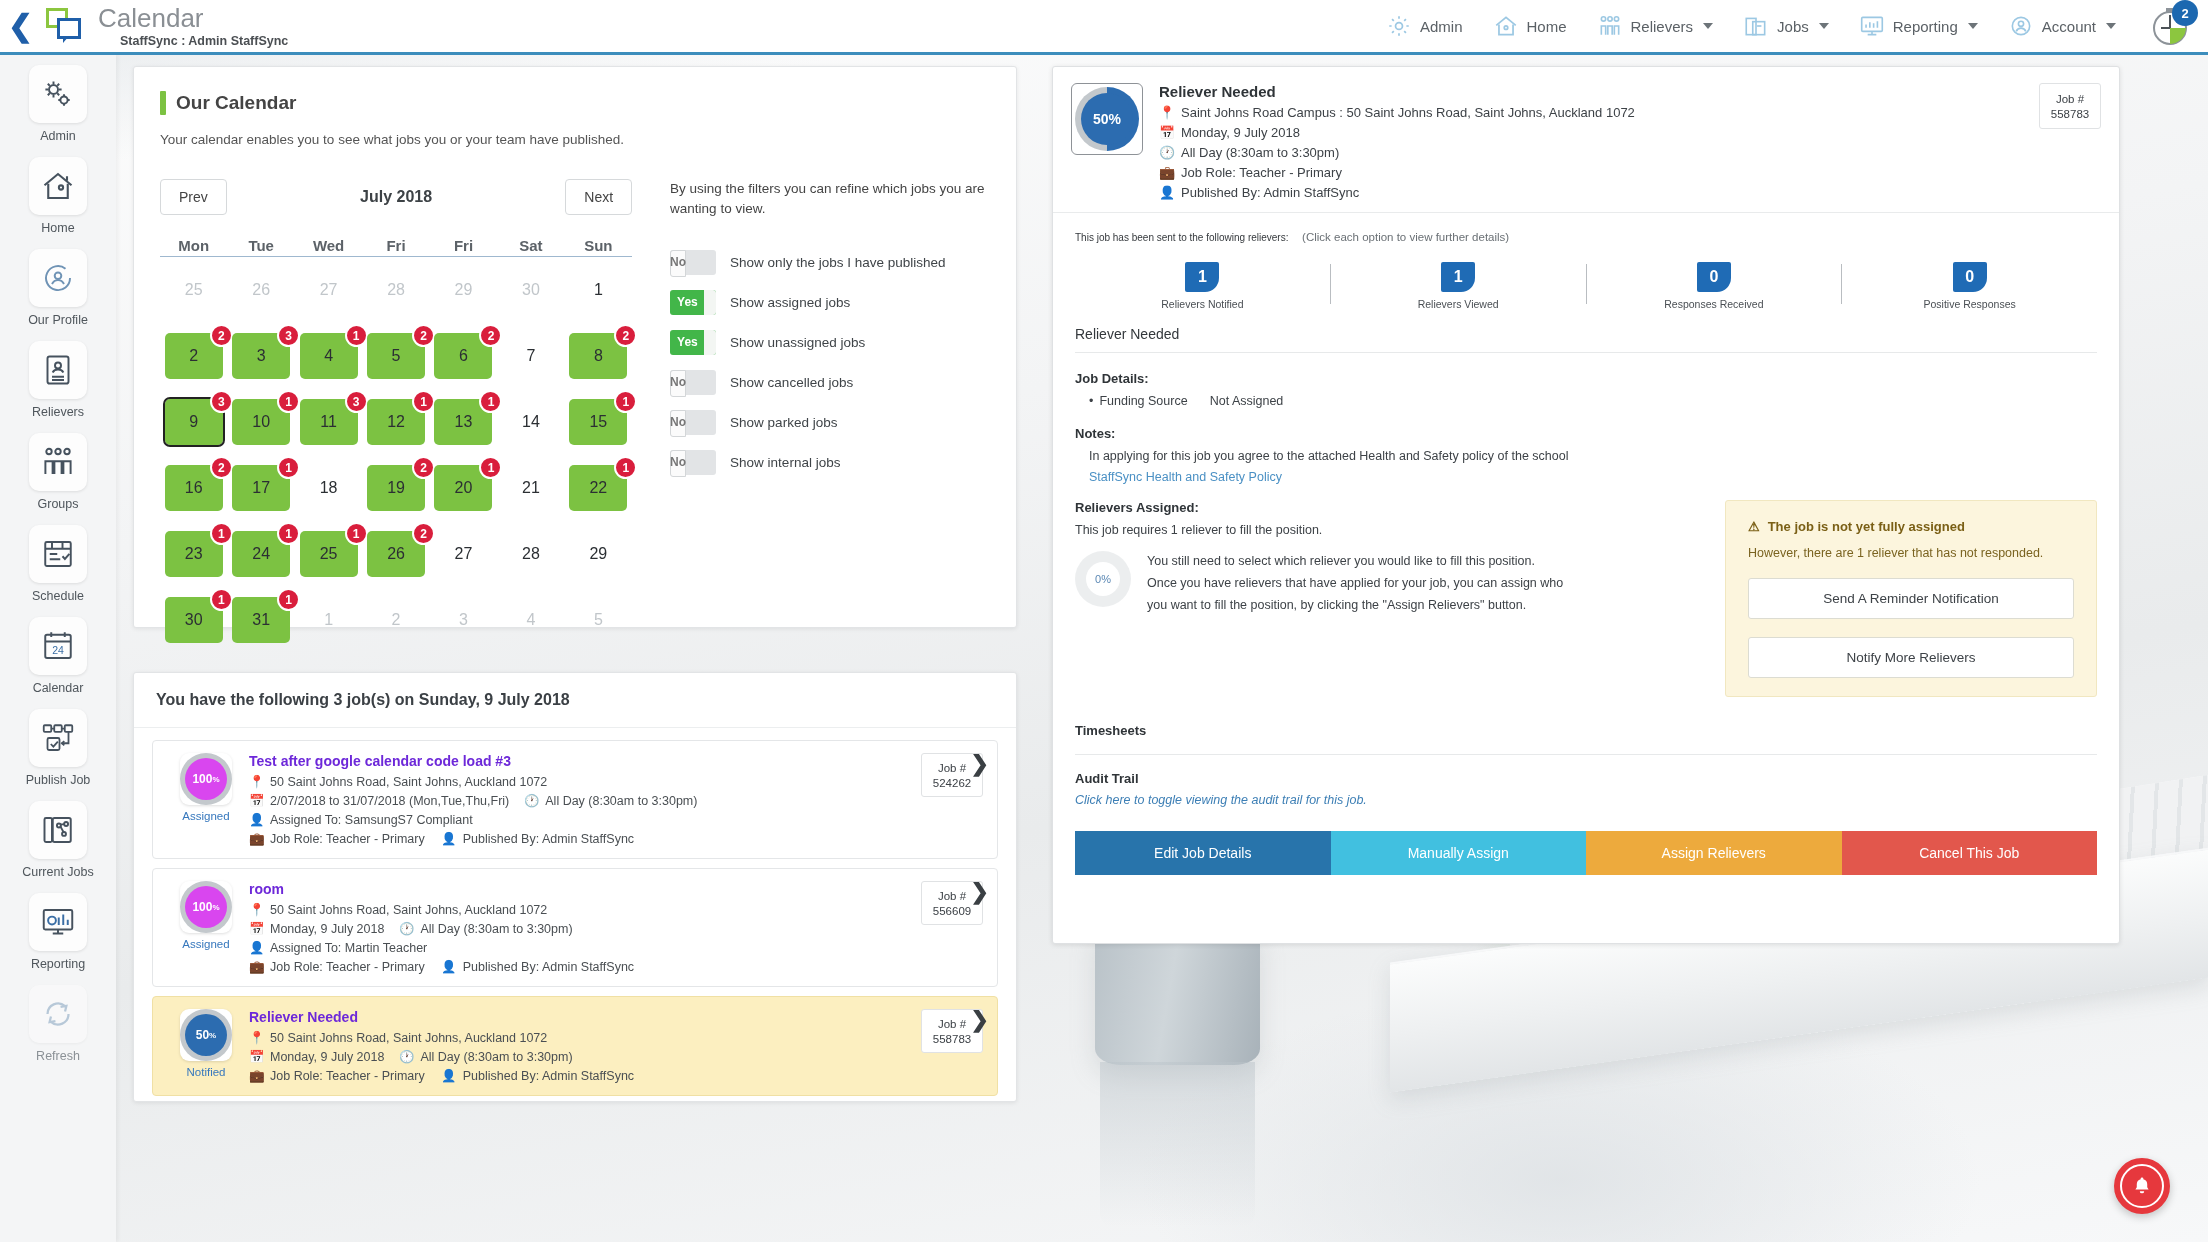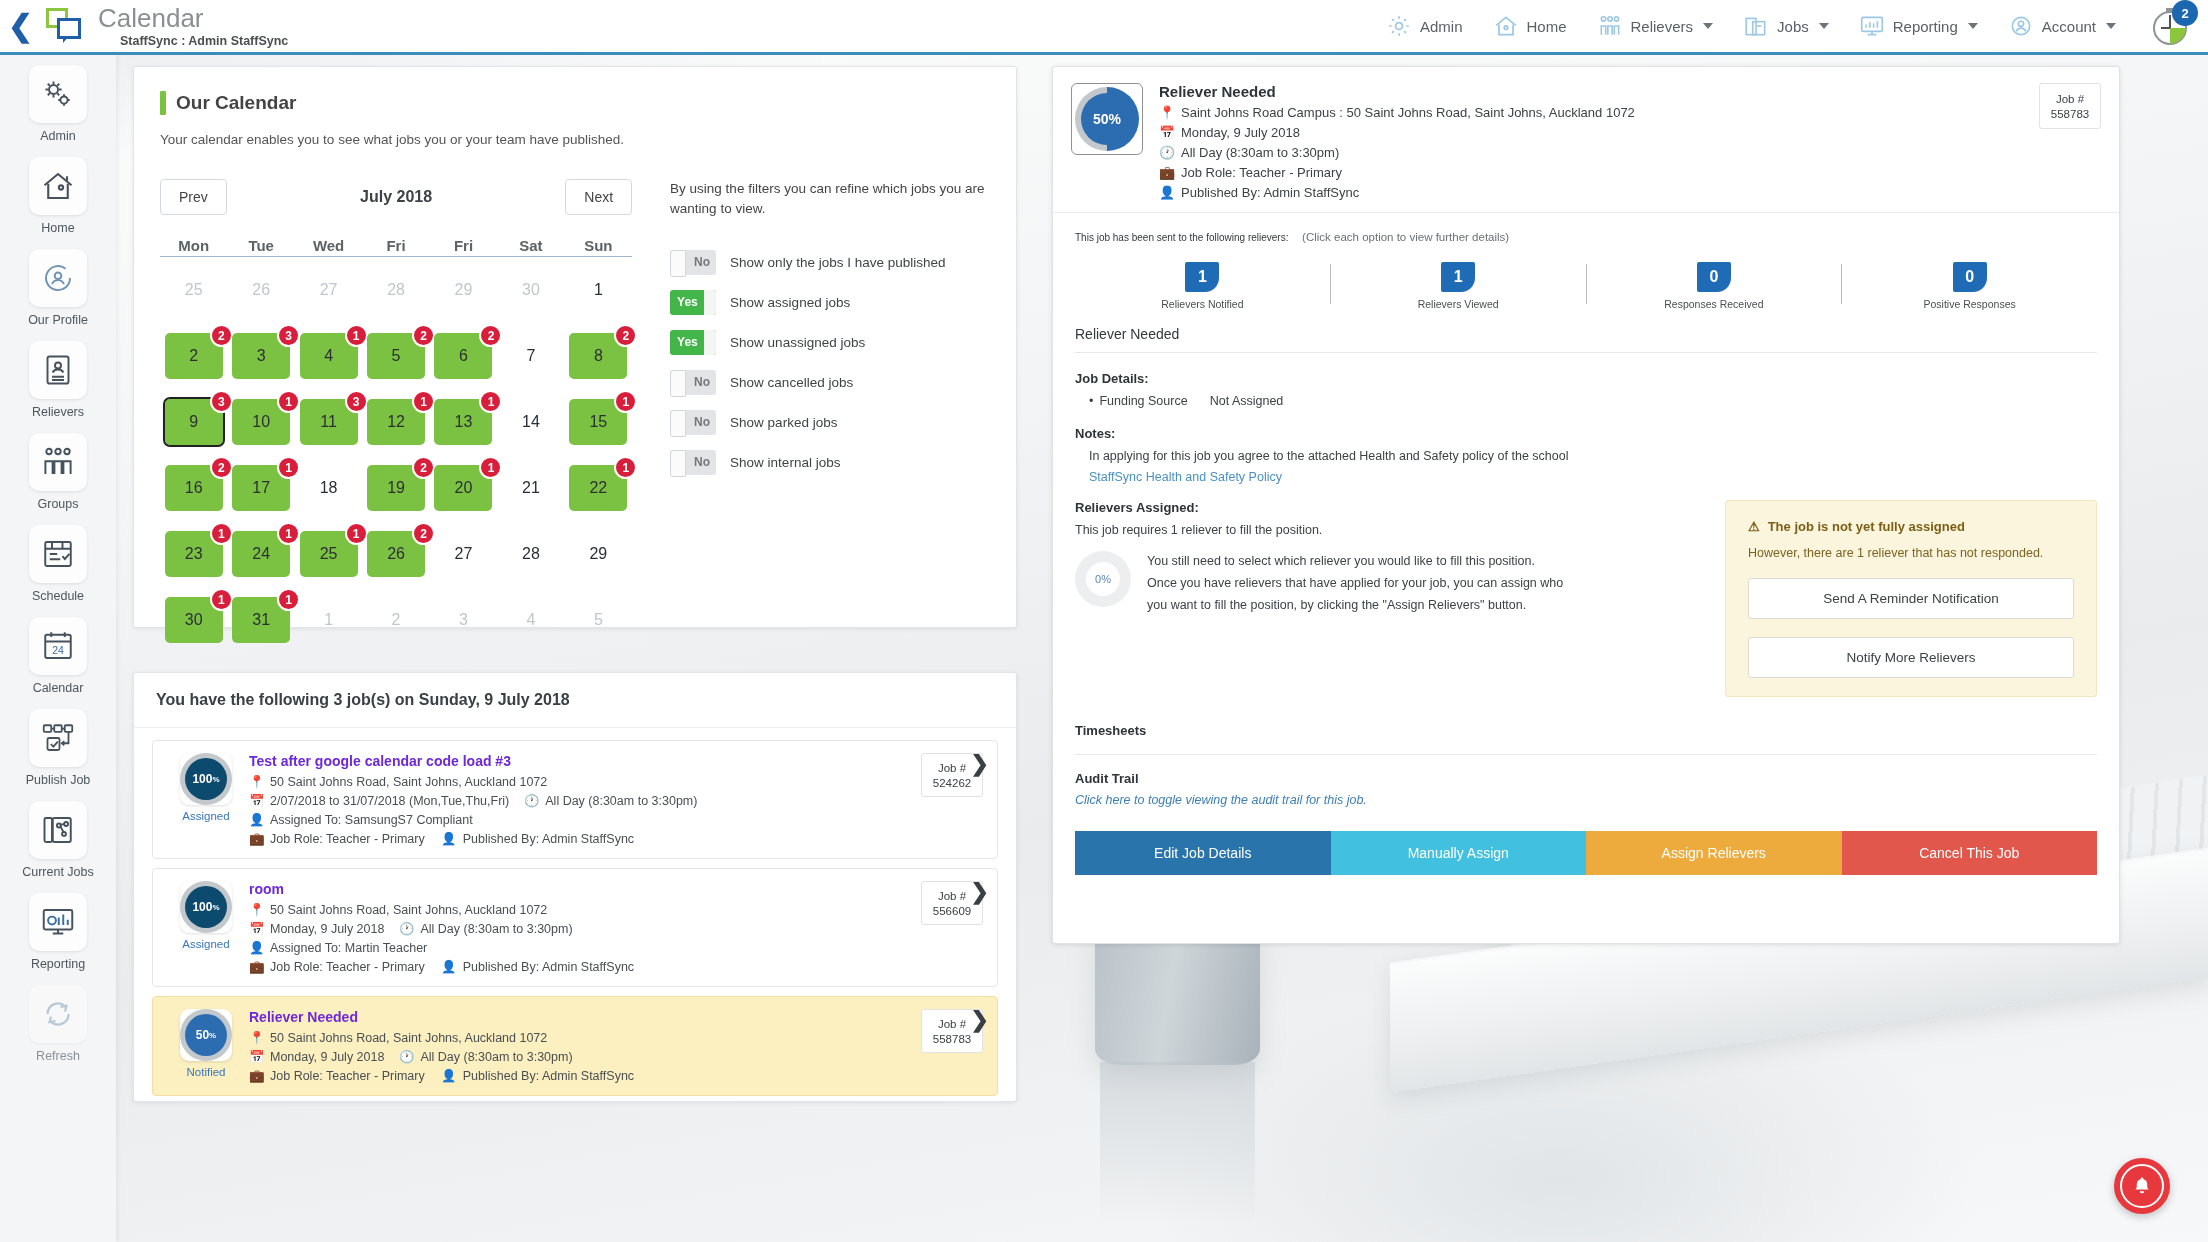--- a/index.html
+++ b/index.html
@@ -159,21 +159,21 @@
   }
 
   #cal-right { margin-left: 38px; width: 330px; }
   #filter-intro { font-size: 13.5px; color: #444; line-height: 1.5; }
   #filter-list { margin-top: 30px; }
   .filter-row { display: flex; align-items: center; gap: 14px; margin-bottom: 15px; }
   .toggle {
     width: 46px; height: 25px; border-radius: 3px; position: relative; cursor: pointer;
     display: flex; align-items: center; font-size: 12px; font-weight: bold;
   }
-  .toggle.off { background: #e2e4e6; color: #777; justify-content: flex-end; padding-right: 6px; }
+  .toggle.off { background: #e2e4e6; color: #777; padding-right: 14px; }
   .toggle.off:before { content:''; position: absolute; left: 0; top: 0; width: 14px; height: 25px;
     background: #fbfbfb; border: 1px solid #d3d6d8; border-radius: 3px 0 0 3px; }
   .toggle.on { background: #42b649; color: #fff; justify-content: flex-start; padding-left: 7px; }
   .toggle.on:after { content:''; position: absolute; right: 0; top: 0; width: 12px; height: 25px;
     background: #f3f6f3; border-radius: 0 3px 3px 0; }
   .filter-label { font-size: 13.5px; color: #3f4448; }
 
   #jobs-panel {
     position: absolute; z-index: 10; left: 133px; top: 672px; width: 884px; height: 430px;
     background: #fff; border: 1px solid #e2e4e6; border-radius: 3px;
@@ -193,21 +193,21 @@
   .ring {
     width: 52px; height: 52px; border-radius: 9px; background: #fff;
     box-shadow: 0 1px 3px rgba(0,0,0,.13);
     display: flex; align-items: center; justify-content: center;
   }
   .ring .disc {
     width: 42px; height: 42px; border-radius: 50%;
     display: flex; align-items: center; justify-content: center;
     font-size: 12px; font-weight: bold; color: #fff;
   }
-  .ring .disc.p100 { background: #0c4a6e; box-shadow: 0 0 0 5px #c3c8cc; }
+  .ring .disc.p100 { background: #d946ef; box-shadow: 0 0 0 5px #c3c8cc; }
   .ring .disc.p50 { background: #2c6cb0;
     box-shadow: 0 0 0 5px #c3c8cc; position: relative; }
   .ring .disc.p50:before {
     content:''; position:absolute; left:-5px; top:-5px; width: 52px; height: 52px; border-radius:50%;
     background: conic-gradient(#2c6cb0 0deg 180deg, #c3c8cc 180deg 360deg);
     z-index: -1;
   }
   .status-label { font-size: 11.5px; color: #3778bd; margin-top: 5px; }
   .job-main { flex: 1; padding-left: 4px; }
   .job-title { font-size: 14px; font-weight: bold; color: #6d28d9; margin-bottom: 5px; }

